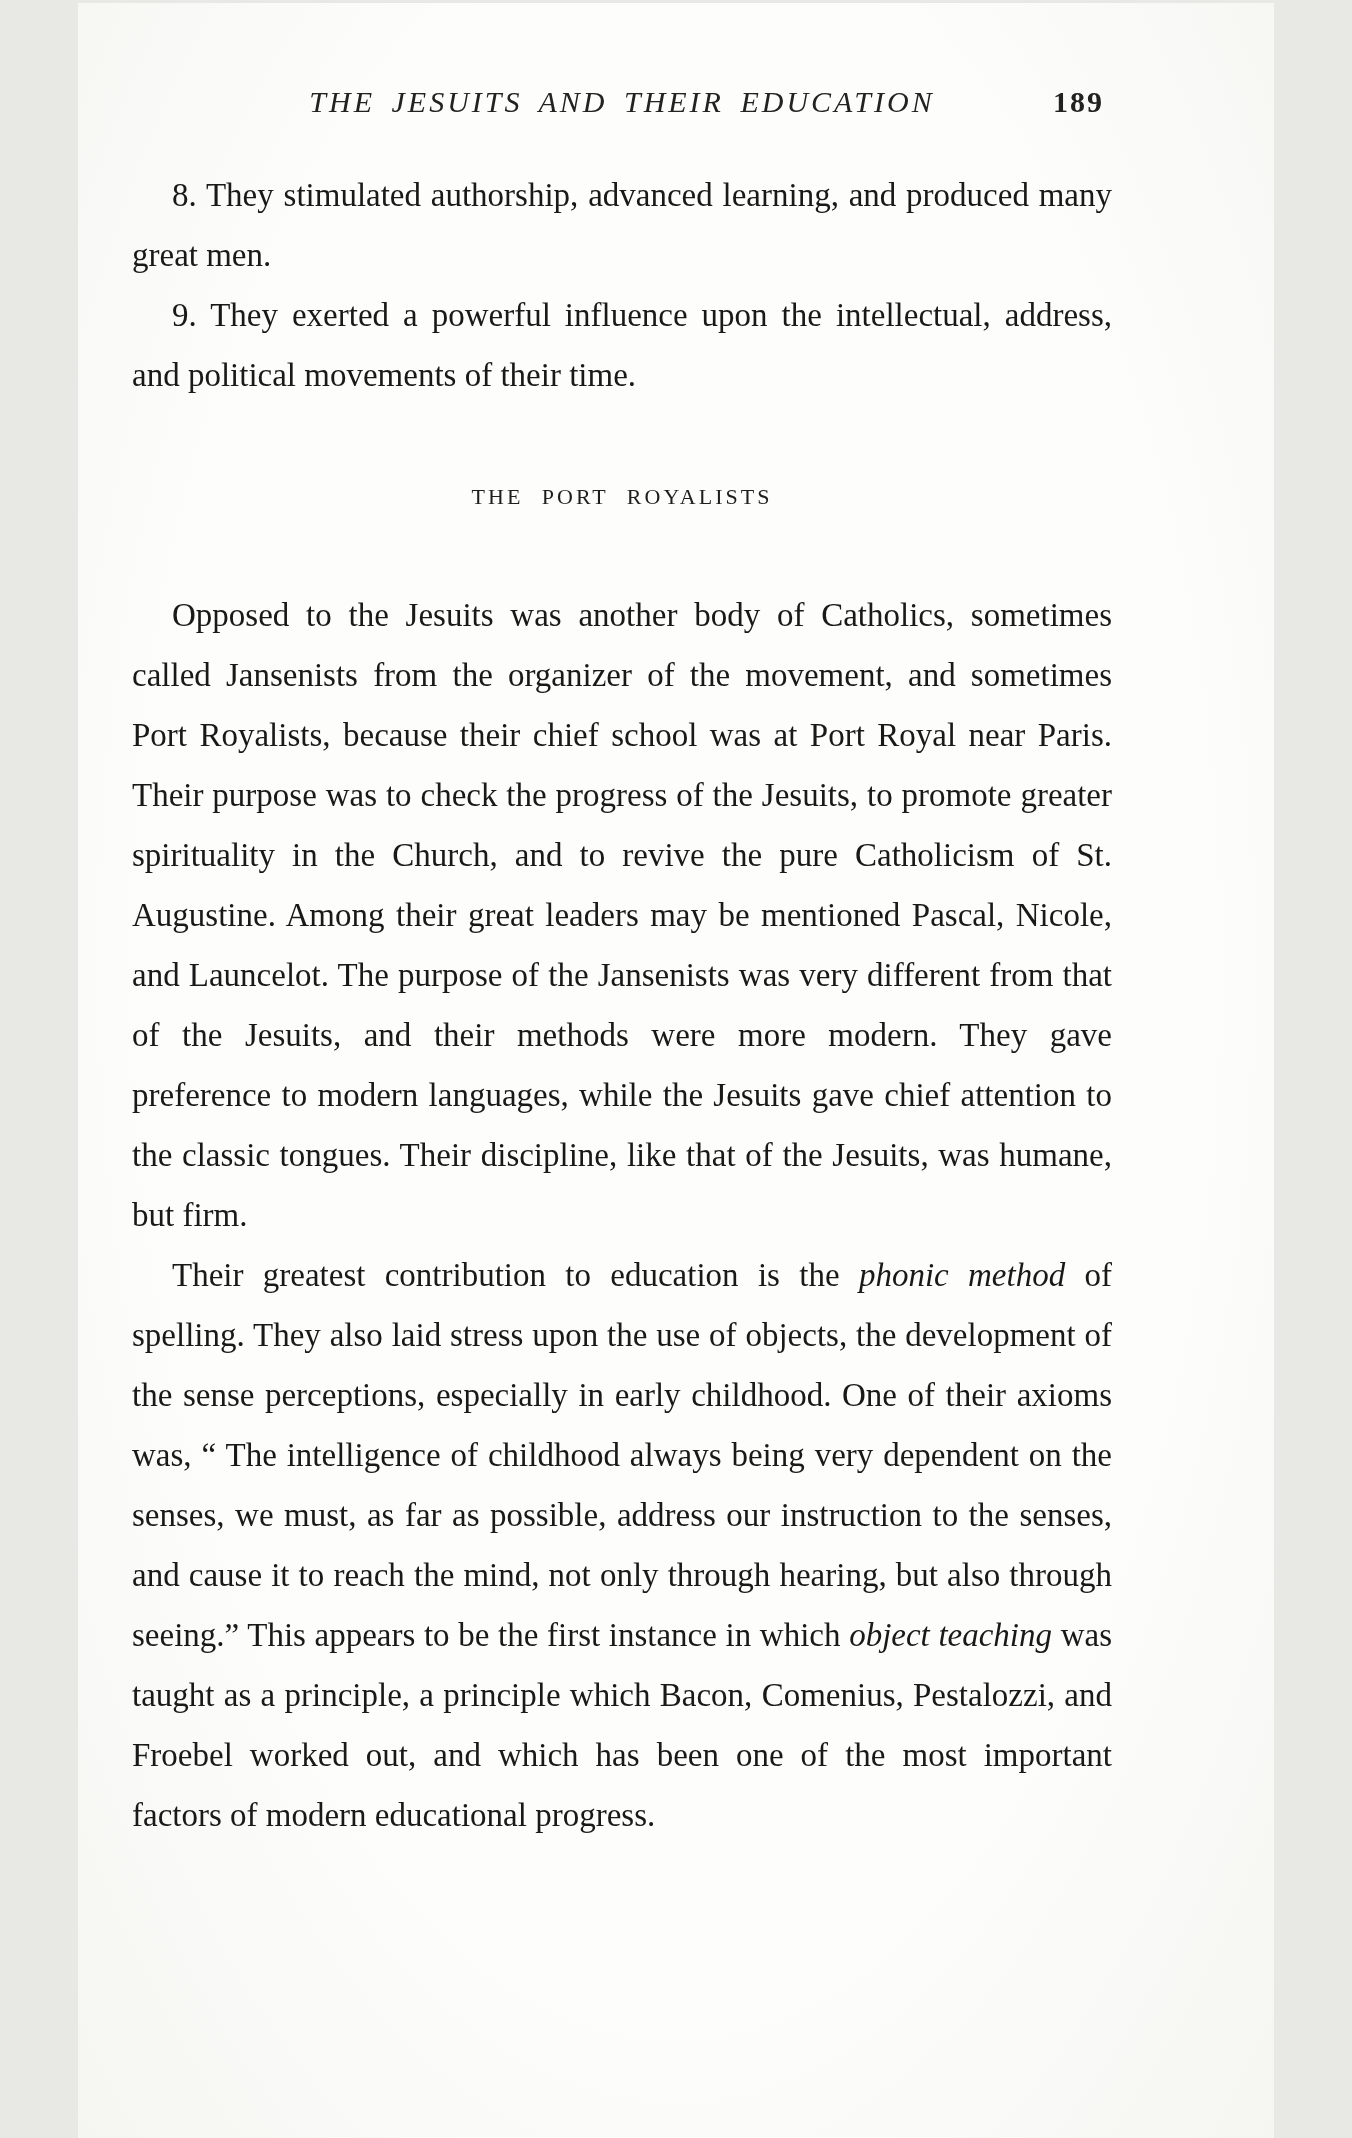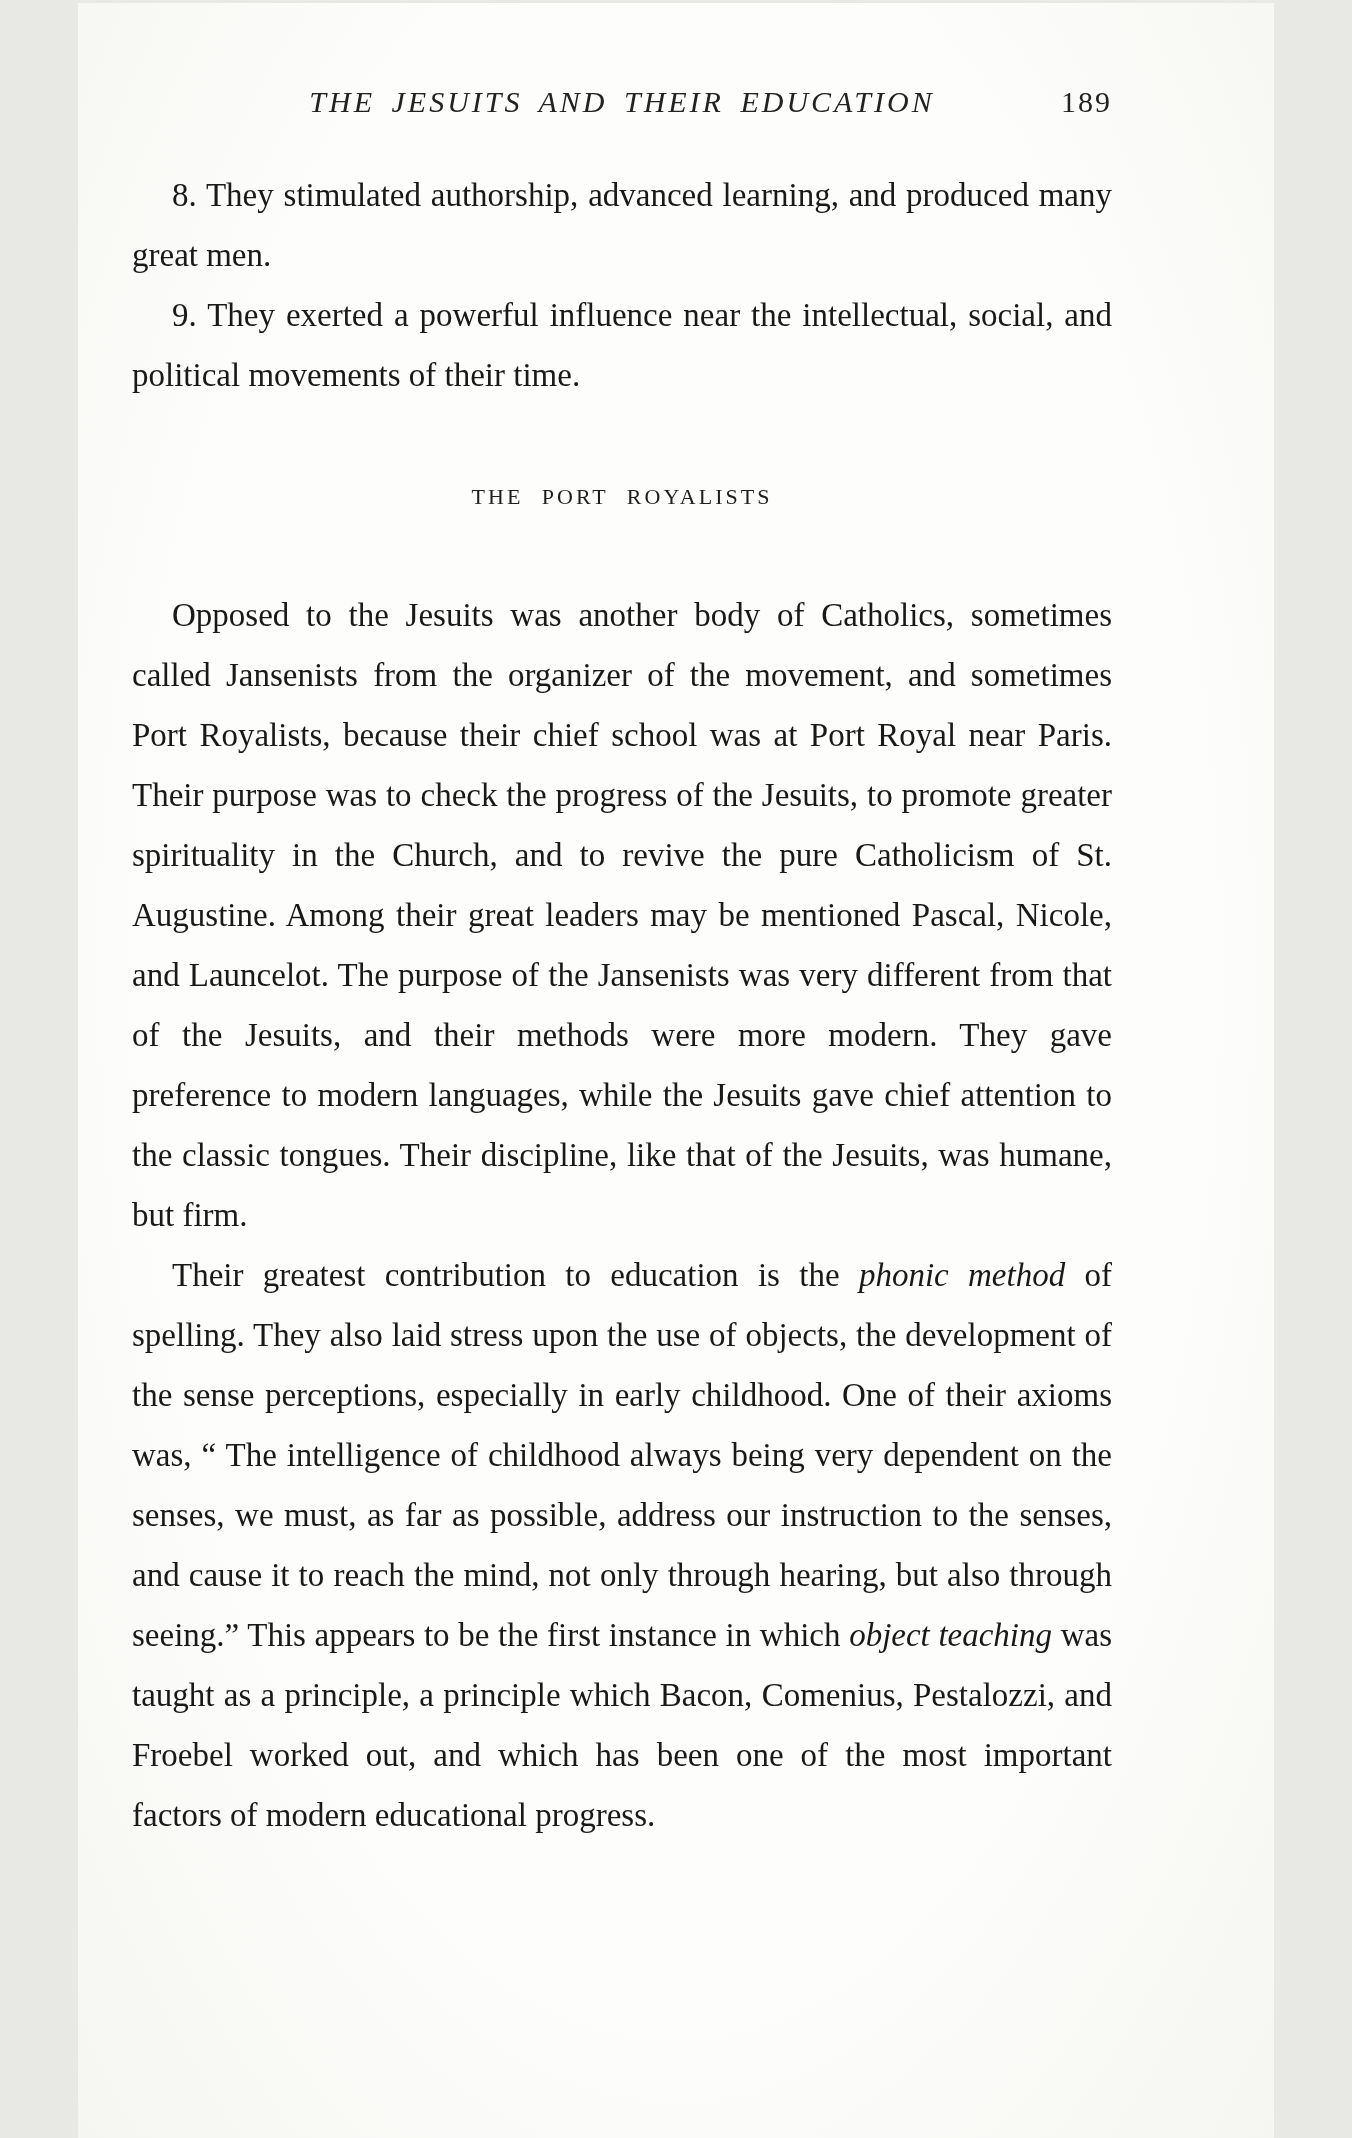--- a/index.html
+++ b/index.html
@@ -25,24 +25,25 @@
     text-align: center;
     font-style: italic;
     font-size: 30px;
     letter-spacing: 3px;
     word-spacing: 6px;
     color: #222;
     height: 40px;
   }
   .running-header .page-number {
     position: absolute;
-    right: 0;
+    right: 8px;
     top: 0;
     font-style: normal;
     letter-spacing: 2px;
+    font-weight: bold;
   }
   .body-text {
     margin-top: 40px;
     font-size: 33px;
     line-height: 60px;
     text-align: justify;
     color: #191919;
   }
   p.body-para {
     margin: 0;
@@ -67,21 +68,21 @@
 
   <div class="running-header">
     <span>THE JESUITS AND THEIR EDUCATION</span>
     <span class="page-number">189</span>
   </div>
 
   <div class="body-text">
 
     <p class="body-para"><span>8.</span> <span>They stimulated authorship, advanced learning, and produced many great men.</span></p>
 
-    <p class="body-para"><span>9.</span> <span>They exerted a powerful influence near the intellectual, social, and political movements of their time.</span></p>
+    <p class="body-para"><span>9.</span> <span>They exerted a powerful influence upon the intellectual, address, and political movements of their time.</span></p>
 
     <h2 class="section-heading">THE PORT ROYALISTS</h2>
 
     <p class="body-para"><span>Opposed to the Jesuits was another body of Catholics, sometimes called Jansenists from the organizer of the movement, and sometimes Port Royalists, because their chief school was at Port Royal near Paris.  Their purpose was to check the progress of the Jesuits, to promote greater spirituality in the Church, and to revive the pure Catholicism of St. Augustine.  Among their great leaders may be mentioned Pascal, Nicole, and Launcelot.  The purpose of the Jansenists was very different from that of the Jesuits, and their methods were more modern.  They gave preference to modern languages, while the Jesuits gave chief attention to the classic tongues.  Their discipline, like that of the Jesuits, was humane, but firm.</span></p>
 
     <p class="body-para"><span>Their greatest contribution to education is the </span><em>phonic method</em><span> of spelling.  They also laid stress upon the use of objects, the development of the sense perceptions, especially in early childhood.  One of their axioms was, “ The intelligence of childhood always being very dependent on the senses, we must, as far as possible, address our instruction to the senses, and cause it to reach the mind, not only through hearing, but also through seeing.”  This appears to be the first instance in which </span><em>object teaching</em><span> was taught as a principle, a principle which Bacon, Comenius, Pestalozzi, and Froebel worked out, and which has been one of the most important factors of modern educational progress.</span></p>
 
   </div>
 
 </div>

